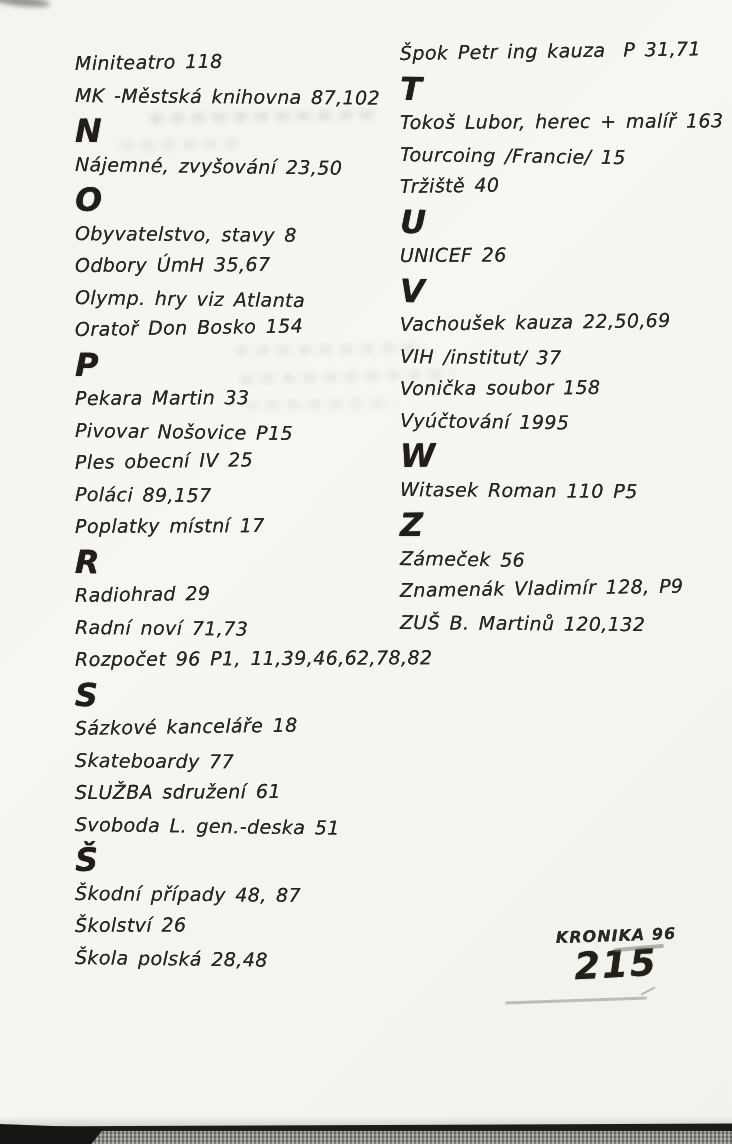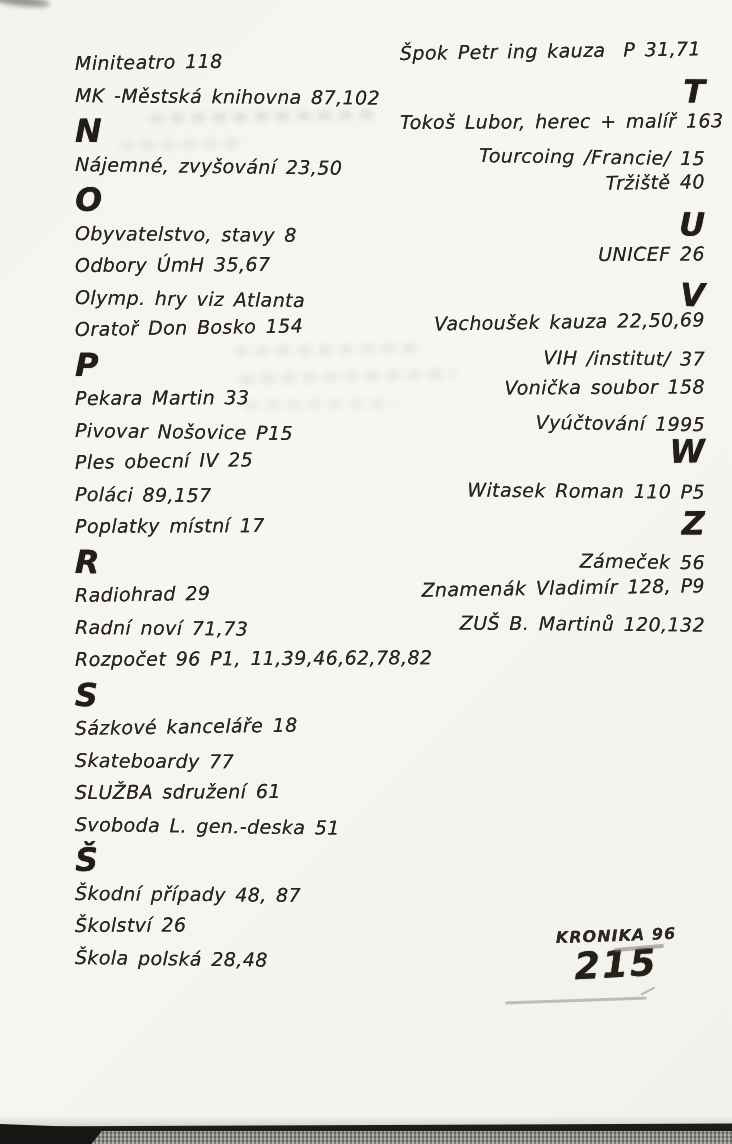--- a/index.html
+++ b/index.html
@@ -4,21 +4,21 @@
 <style>
   html,body{margin:0;padding:0;}
   body{
     width:732px;height:1144px;position:relative;overflow:hidden;
     background:linear-gradient(135deg,#f4f3ef 0%,#f7f6f2 40%,#f2f1ec 100%);
     font-family:"DejaVu Sans",sans-serif;
   }
   
   .col{position:absolute;}
   .col-left{left:75px;top:52px;width:330px;}
-  .col-right{left:400px;top:42px;width:305px;text-align:right;}
+  .col-right{left:400px;top:42px;width:305px;}
   .entry{
     font-style:italic;font-size:19px;line-height:22px;
     color:#29261f;letter-spacing:.4px;word-spacing:3px;
     margin-bottom:10px;white-space:nowrap;
     text-shadow:0 0 .5px rgba(30,28,22,.85);
     transform-origin:left center;
   }
   .letter{
     font-style:italic;font-weight:bold;font-size:32px;line-height:30px;
     color:#211e18;margin:3px 0 7px 0;

